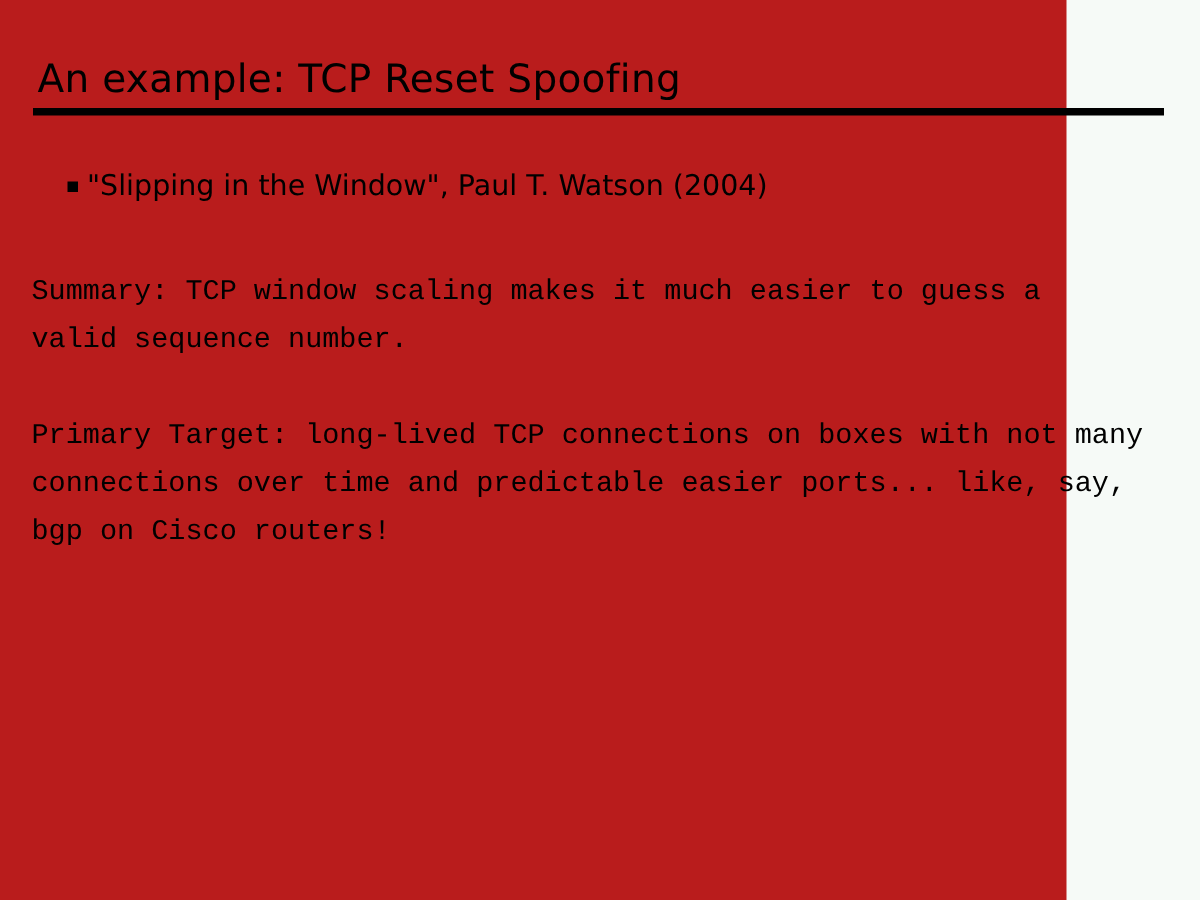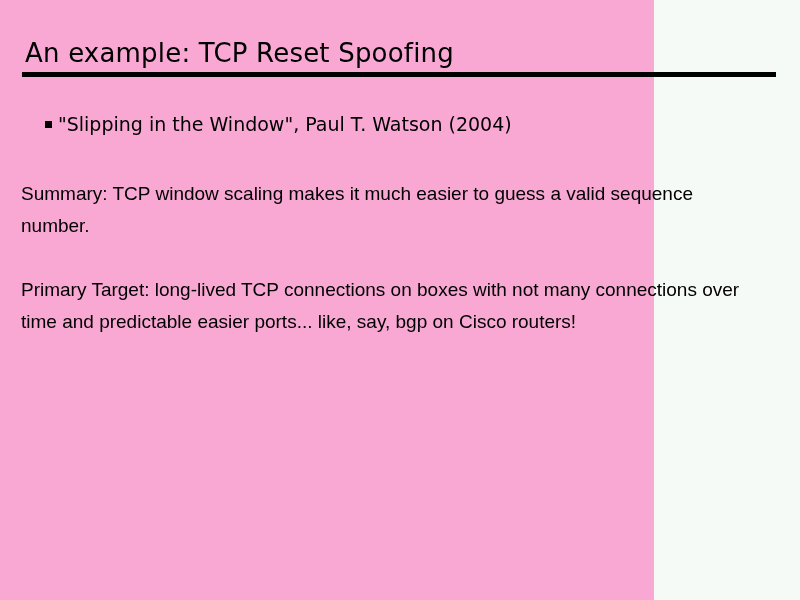--- a/index.html
+++ b/index.html
@@ -11,23 +11,23 @@
   body {
     width: 800px;
     height: 600px;
     background: #f6faf7;
     font-family: "DejaVu Sans", sans-serif;
     overflow: hidden;
   }
 
   .slide {
     position: relative;
-    width: 654px;
+    width: 711px;
     height: 600px;
-    background: #f9a8d4;
+    background: #b91c1c;
     box-sizing: border-box;
   }
 
   
   .slide-title {
     position: absolute;
     left: 25px;
     top: 37px;
     font-family: "DejaVu Sans", sans-serif;
     font-size: 26px;
@@ -82,21 +82,21 @@
 
   
   .body-block {
     position: absolute;
     left: 21px;
     top: 178px;
     width: 748px;
   }
 
   .body-para {
-    font-family: Liberation Sans, sans-serif;
+    font-family: Liberation Mono, monospace;
     font-size: 19px;
     line-height: 32px;
     color: #000000;
     margin: 0;
   }
 
   .body-para + .body-para {
     margin-top: 32px;
   }
 

